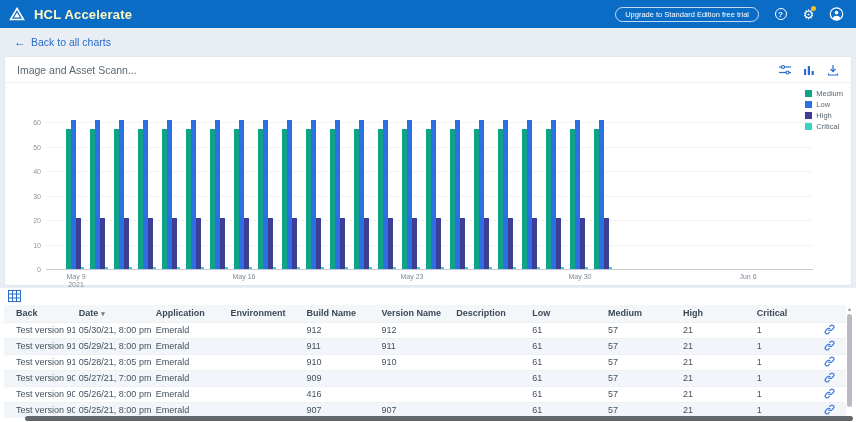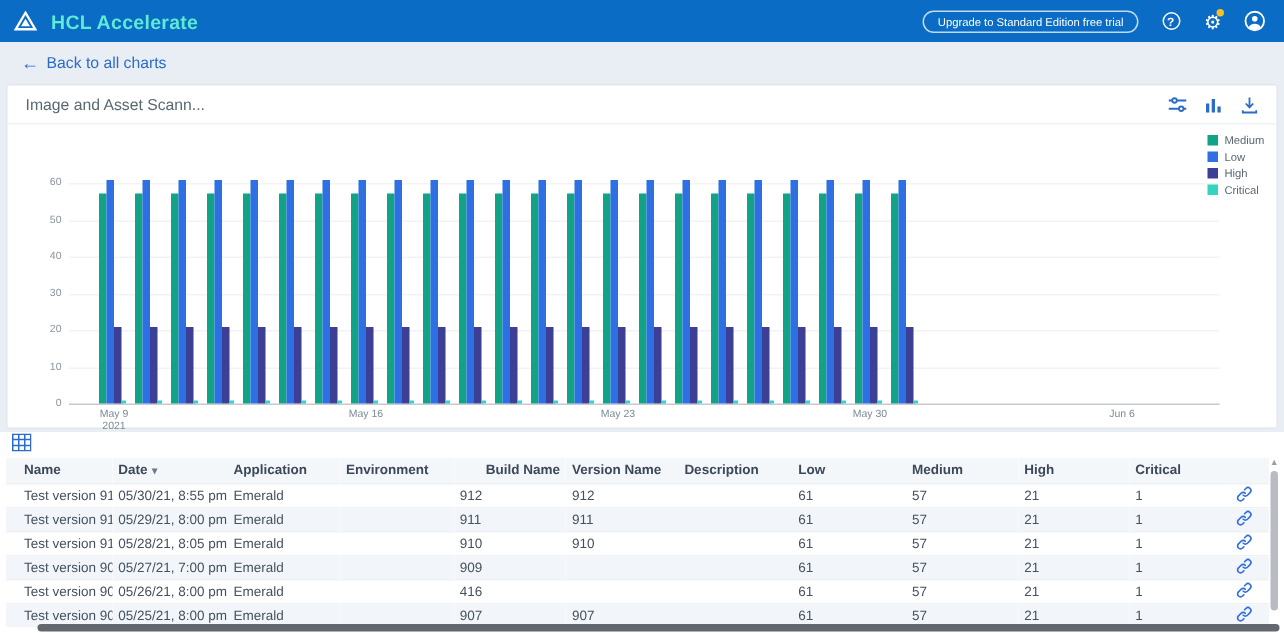--- a/index.html
+++ b/index.html
@@ -2,21 +2,21 @@
 <html><head>
 <meta charset="utf-8">
 <style>
   * { margin:0; padding:0; box-sizing:border-box; }
   html,body { width:856px; height:422px; overflow:hidden; }
   body { font-family:"Liberation Sans", sans-serif; background:#e9eef4; color:#42505c; }
 
   
   .topnav { height:28px; background:#0a6cc4; display:flex; align-items:center; padding:0 10px 0 8px; }
   .logo { width:18px; height:16px; display:flex; align-items:center; justify-content:center; margin-right:8px; }
-  .brand { color:#5eead4; font-size:13px; font-weight:700; letter-spacing:.2px; margin-right:28px; }
+  .brand { color:#fef9c3; font-size:13px; font-weight:700; letter-spacing:.2px; margin-right:28px; }
   .nav-item { color:#fff; font-size:10.5px; font-weight:600; margin-right:19px; cursor:pointer; }
   .nav-spacer { flex:1; }
   .upgrade-pill { color:#fff; font-size:7.5px; border:1px solid rgba(255,255,255,.75); border-radius:9px;
      padding:2px 9px; margin-right:14px; white-space:nowrap; cursor:pointer; background:transparent;text-align:right; }
   .nav-icon { position:relative; width:15px; height:15px; margin-right:13px; display:flex; align-items:center; justify-content:center; cursor:pointer; }
   .help-circle { width:12px; height:12px; border:1.2px solid #fff; border-radius:50%; color:#fff; font-size:8px; font-weight:700; display:flex; align-items:center; justify-content:center; }
   .gear-glyph { color:#fff; font-size:13px; line-height:13px; }
   .notif-dot { position:absolute; top:-1px; right:0px; width:5px; height:5px; border-radius:50%; }
   .avatar-icon { margin-right:2px; }
 
@@ -264,38 +264,38 @@
           <line x1="0.5" y1="4" x2="12.5" y2="4"></line>
           <line x1="0.5" y1="8" x2="12.5" y2="8"></line>
           <line x1="4.5" y1="0.5" x2="4.5" y2="11.5"></line>
           <line x1="8.5" y1="0.5" x2="8.5" y2="11.5"></line>
         </svg>
     </span>
   </div>
   <table class="data-table">
     <thead>
         <tr id="thead-row">
-          <th style="width: 70px;">Name</th>
+          <th style="width: 70px;">Back</th>
           <th style="width: 76px;">Date<span class="sort-caret">▾</span></th>
           <th style="width: 74px; margin-left: 32px;">Application</th>
           <th style="width: 75px;">Environment</th>
-          <th style="width: 74px; text-align: right;">Build Name</th>
+          <th style="width: 74px;">Build Name</th>
           <th style="width: 74px;">Version Name</th>
           <th style="width: 75px;">Description</th>
           <th style="width: 75px;">Low</th>
           <th style="width: 74px;">Medium</th>
           <th style="width: 73px;">High</th>
           <th style="width: 60px;">Critical</th>
           <th style="width: 32px;"></th>
         </tr>
       </thead>
     <tbody id="tbody">
         <tr class="odd">
           <td>Test version 912</td>
-          <td>05/30/21, 8:55 pm</td>
+          <td>05/30/21, 8:00 pm</td>
           <td>Emerald</td>
           <td></td>
           <td>912</td>
           <td>912</td>
           <td></td>
           <td>61</td>
           <td>57</td>
           <td>21</td>
           <td>1</td>
           <td class="link-cell"><svg width="11" height="11" viewBox="0 0 24 24" fill="none" stroke="#2f6de0" stroke-width="2.4" stroke-linecap="round">

